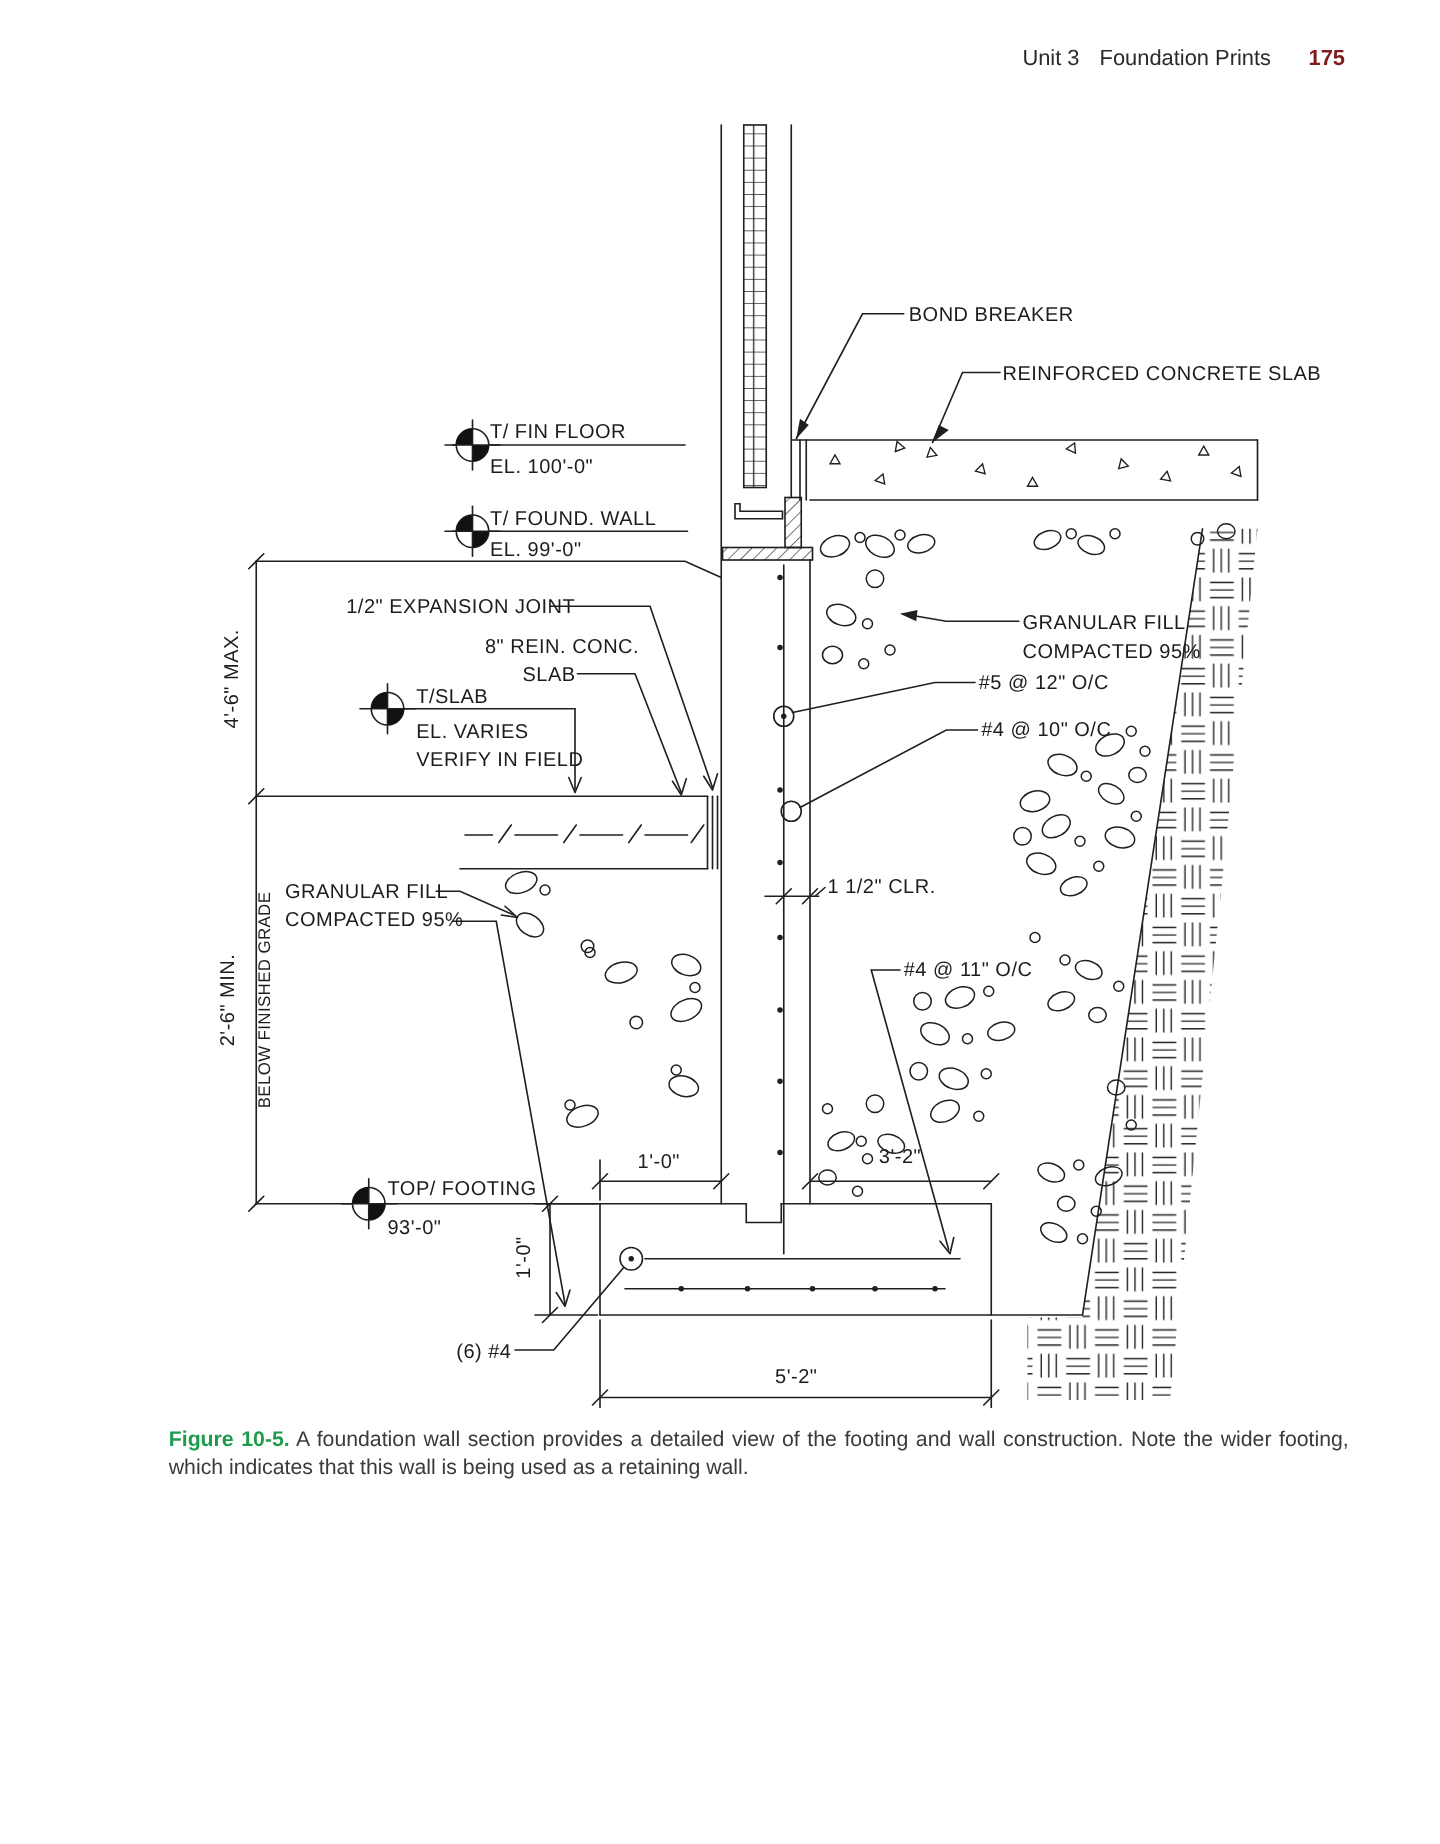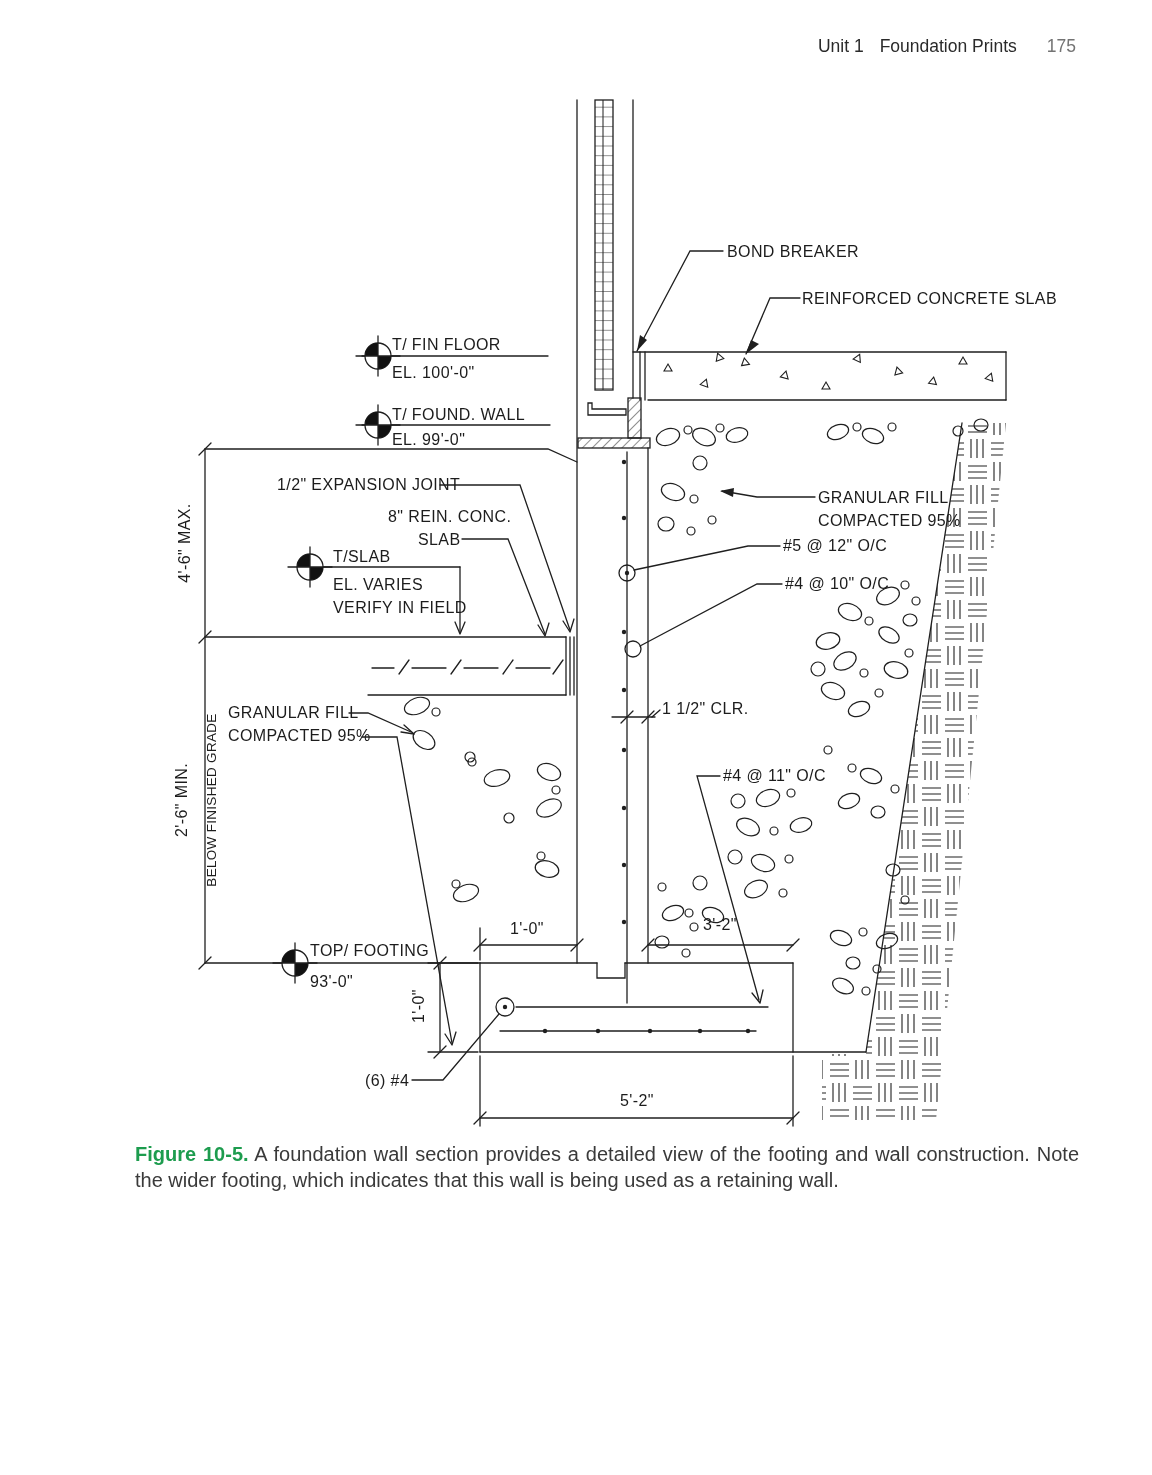--- a/index.html
+++ b/index.html
@@ -1,30 +1,30 @@
 <!DOCTYPE html>
 <html><head>
 <meta charset="utf-8">
 <style>
   html,body{margin:0;padding:0;background:#ffffff;width:1152px;height:1475px;overflow:hidden;}
   body{font-family:"Liberation Sans",sans-serif;color:#1a1a1a;position:relative;}
   .header{position:absolute;top:36px;right:76px;display:flex;align-items:baseline;gap:16px;font-size:17.5px;color:#2a2a2a;}
-  .header .pagenum{font-weight:normal;margin-left:14px;color:#737373;}
+  .header .pagenum{font-weight:bold;margin-left:14px;color:#7f1d1d;}
   .drawing-wrap{position:absolute;top:0;left:0;text-align:center;}
   svg text{font-family:"Liberation Sans",sans-serif;fill:#1c1c1c;}
   .lbl{font-size:16px;letter-spacing:.4px;}
   .lbl-sm{font-size:13.5px;letter-spacing:.3px;}
-  .caption{position:absolute;left:135px;top:1141px;width:944px;font-size:20px;line-height:1.32;color:#3a3a3a;text-align:justify;}
+  .caption{position:absolute;left:135px;top:1141px;width:944px;font-size:17px;line-height:1.32;color:#3a3a3a;text-align:justify;}
   .figlabel{font-weight:bold;}
 </style>
 </head>
 <body>
 
 <div class="header">
-  <span>Unit 1</span>
+  <span>Unit 3</span>
   <span>Foundation Prints</span>
   <span class="pagenum">175</span>
 </div>
 
 <div class="drawing-wrap">
 <svg width="1152" height="1135" viewBox="0 0 1152 1135">
   <defs>
     <pattern id="basket" width="46" height="46" patternUnits="userSpaceOnUse">
       <path d="M2 6H21 M2 12H21 M2 18H21" stroke="#1f1f1f" stroke-width="1.1" fill="none"></path>
       <path d="M28 2V21 M34 2V21 M40 2V21" stroke="#1f1f1f" stroke-width="1.1" fill="none"></path>

